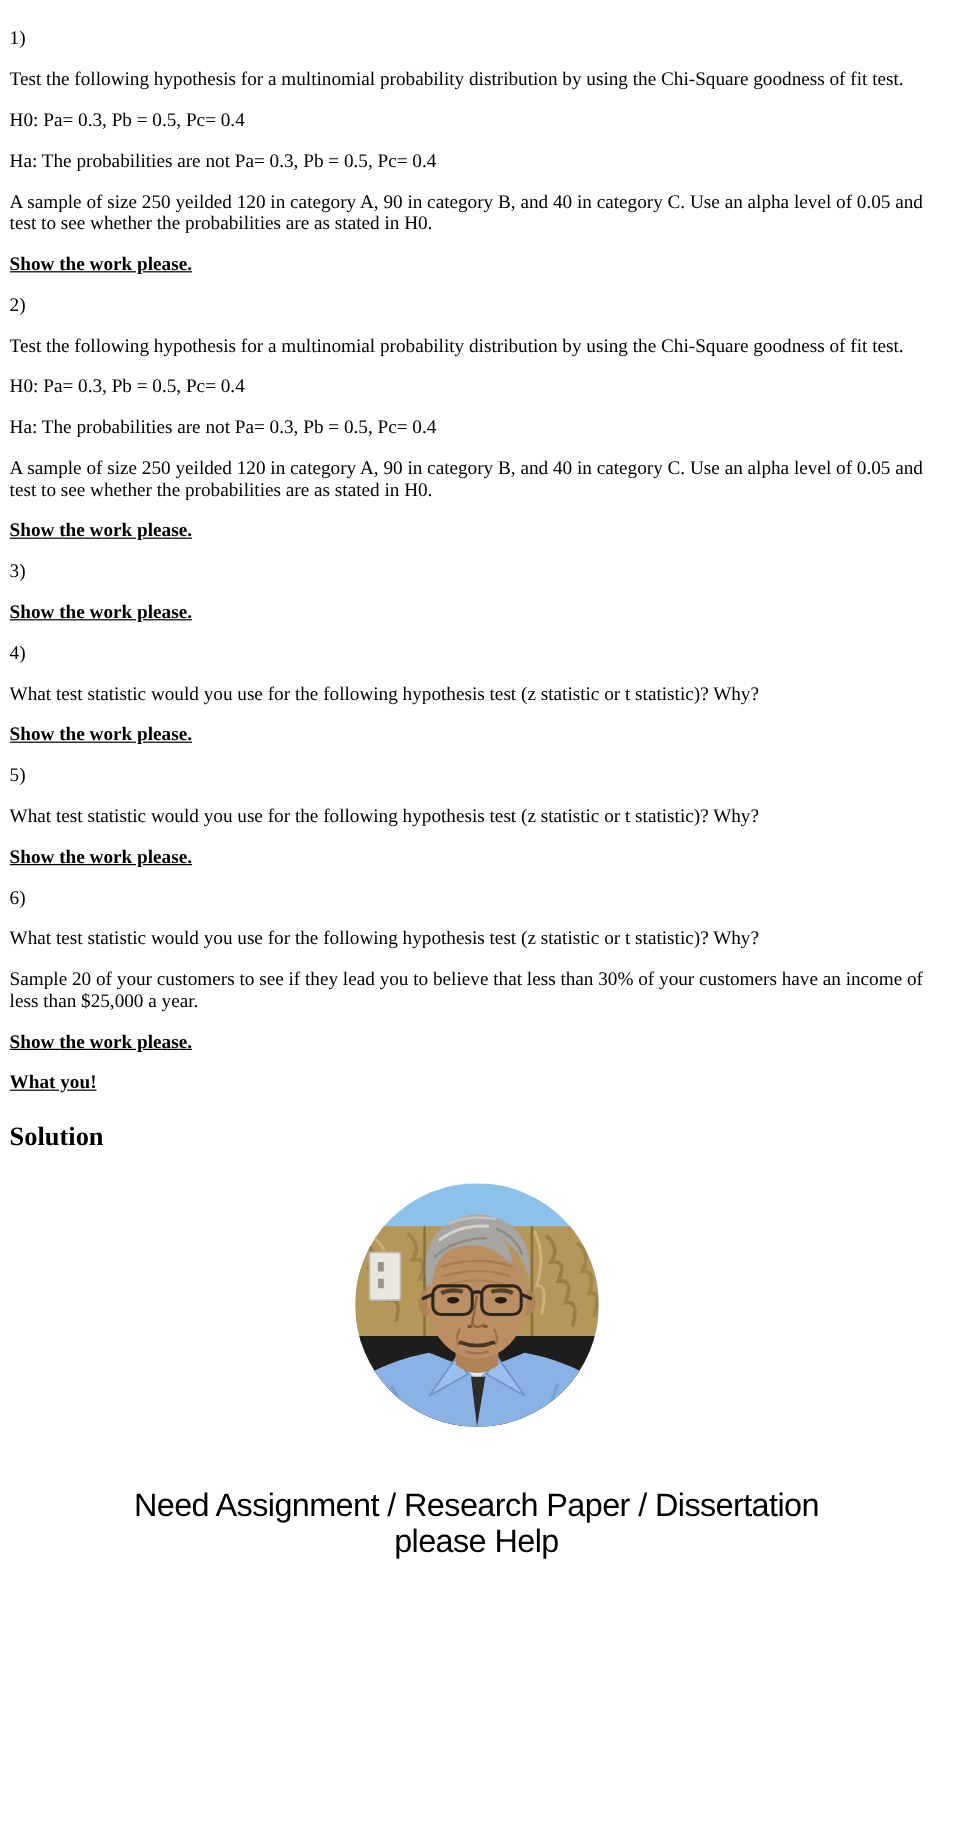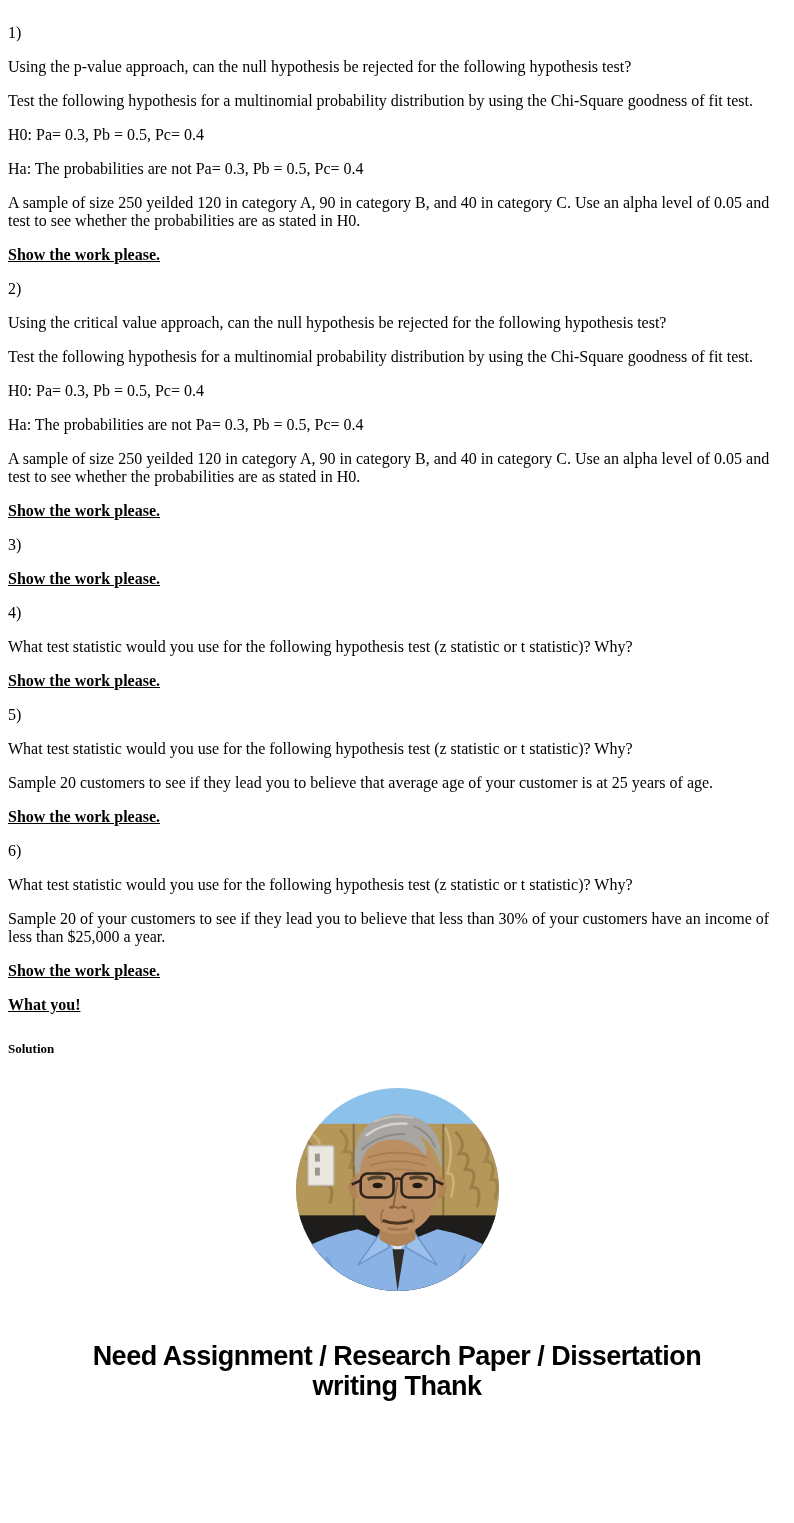--- a/index.html
+++ b/index.html
@@ -6,71 +6,68 @@
   body {
     width: 778px;
     margin: 8px;
     font-family: "Liberation Serif", serif;
     font-size: 16px;
     color: #000000;
   }
   .block { margin: 16px 0; line-height: 18px; }
   .block.bold { font-weight: bold; text-decoration: underline; }
   h3.block.heading {
-    font-size: 13px;
+    font-size: 22px;
     font-weight: bold;
     margin: 24px 0 18px 0;
     line-height: 22px;
   }
   .avatar-wrap {
     margin: 28px auto 0 auto;
     width: 203px;
     height: 203px;
   }
   .avatar-wrap svg { display: block; }
   .footer {
     margin: 50px auto 26px auto;
     text-align: center;
     font-family: "Liberation Sans", sans-serif;
-    font-weight: bold;
+    font-weight: normal;
     font-size: 27px;
     line-height: 30px;
     letter-spacing: -0.5px;
     color: #000000;
   }
   .footer-line { margin: 0; }
 </style>
 </head>
 <body>
 
 <div>
 
   <div id="doc-blocks">
       <p class="block normal">1)</p>
-      <p class="block normal">Using the p-value approach, can the null hypothesis be rejected for the following hypothesis test?</p>
       <p class="block normal">Test the following hypothesis for a multinomial probability distribution by using the Chi-Square goodness of fit test.</p>
       <p class="block normal">H0: Pa= 0.3, Pb = 0.5, Pc= 0.4</p>
       <p class="block normal">Ha: The probabilities are not Pa= 0.3, Pb = 0.5, Pc= 0.4</p>
       <p class="block normal">A sample of size 250 yeilded 120 in category A, 90 in category B, and 40 in category C. Use an alpha level of 0.05 and test to see whether the probabilities are as stated in H0.</p>
       <p class="block bold">Show the work please.</p>
       <p class="block normal">2)</p>
-      <p class="block normal">Using the critical value approach, can the null hypothesis be rejected for the following hypothesis test?</p>
       <p class="block normal">Test the following hypothesis for a multinomial probability distribution by using the Chi-Square goodness of fit test.</p>
       <p class="block normal">H0: Pa= 0.3, Pb = 0.5, Pc= 0.4</p>
       <p class="block normal">Ha: The probabilities are not Pa= 0.3, Pb = 0.5, Pc= 0.4</p>
       <p class="block normal">A sample of size 250 yeilded 120 in category A, 90 in category B, and 40 in category C. Use an alpha level of 0.05 and test to see whether the probabilities are as stated in H0.</p>
       <p class="block bold">Show the work please.</p>
       <p class="block normal">3)</p>
       <p class="block bold">Show the work please.</p>
       <p class="block normal">4)</p>
       <p class="block normal">What test statistic would you use for the following hypothesis test (z statistic or t statistic)? Why?</p>
       <p class="block bold">Show the work please.</p>
       <p class="block normal">5)</p>
       <p class="block normal">What test statistic would you use for the following hypothesis test (z statistic or t statistic)? Why?</p>
-      <p class="block normal">Sample 20 customers to see if they lead you to believe that average age of your customer is at 25 years of age.</p>
       <p class="block bold">Show the work please.</p>
       <p class="block normal">6)</p>
       <p class="block normal">What test statistic would you use for the following hypothesis test (z statistic or t statistic)? Why?</p>
       <p class="block normal">Sample 20 of your customers to see if they lead you to believe that less than 30% of your customers have an income of less than $25,000 a year.</p>
       <p class="block bold">Show the work please.</p>
       <p class="block bold">What you!</p>
       <h3 class="block heading">Solution</h3>
     </div>
 
   <div class="avatar-wrap">
@@ -153,16 +150,16 @@
           <path d="M66 62 Q84 46 110 46" fill="none" stroke="#87857f" stroke-width="2" opacity="0.8"></path>
           <path d="M118 38 Q134 44 140 60" fill="none" stroke="#87857f" stroke-width="2" opacity="0.8"></path>
           <path d="M78 34 Q96 26 118 30" fill="none" stroke="#c6c4c0" stroke-width="2" opacity="0.9"></path>
         </g>
       </g>
     </svg>
   </div>
 
   <div class="footer">
     <div class="footer-line">Need Assignment / Research Paper / Dissertation</div>
-    <div class="footer-line">writing Thank</div>
+    <div class="footer-line">please Help</div>
   </div>
 
 </div>
 
 </body></html>

